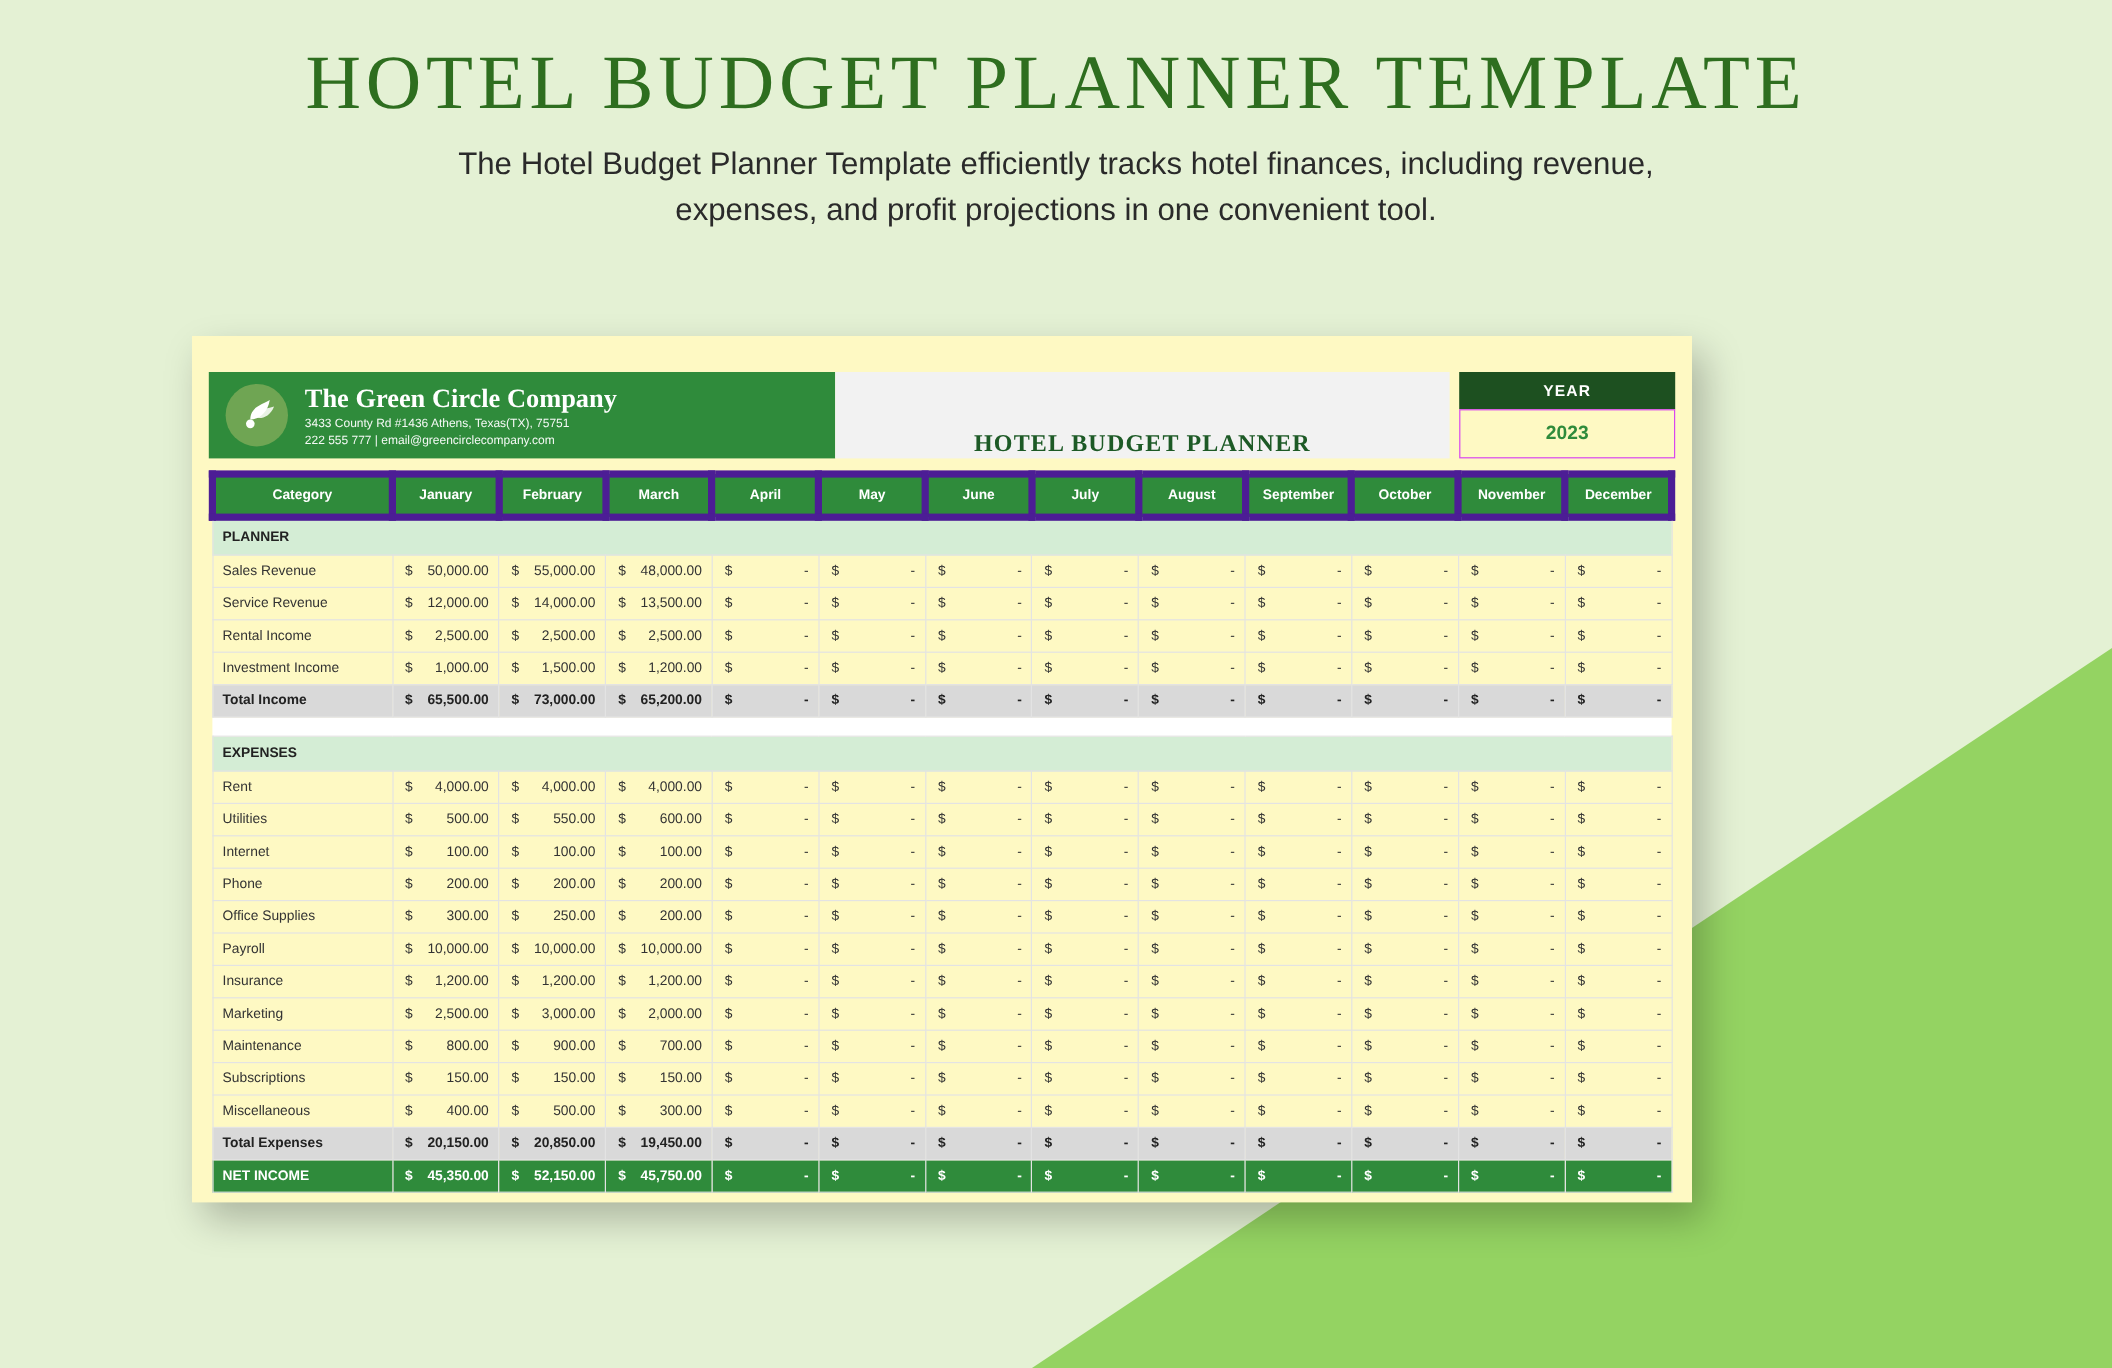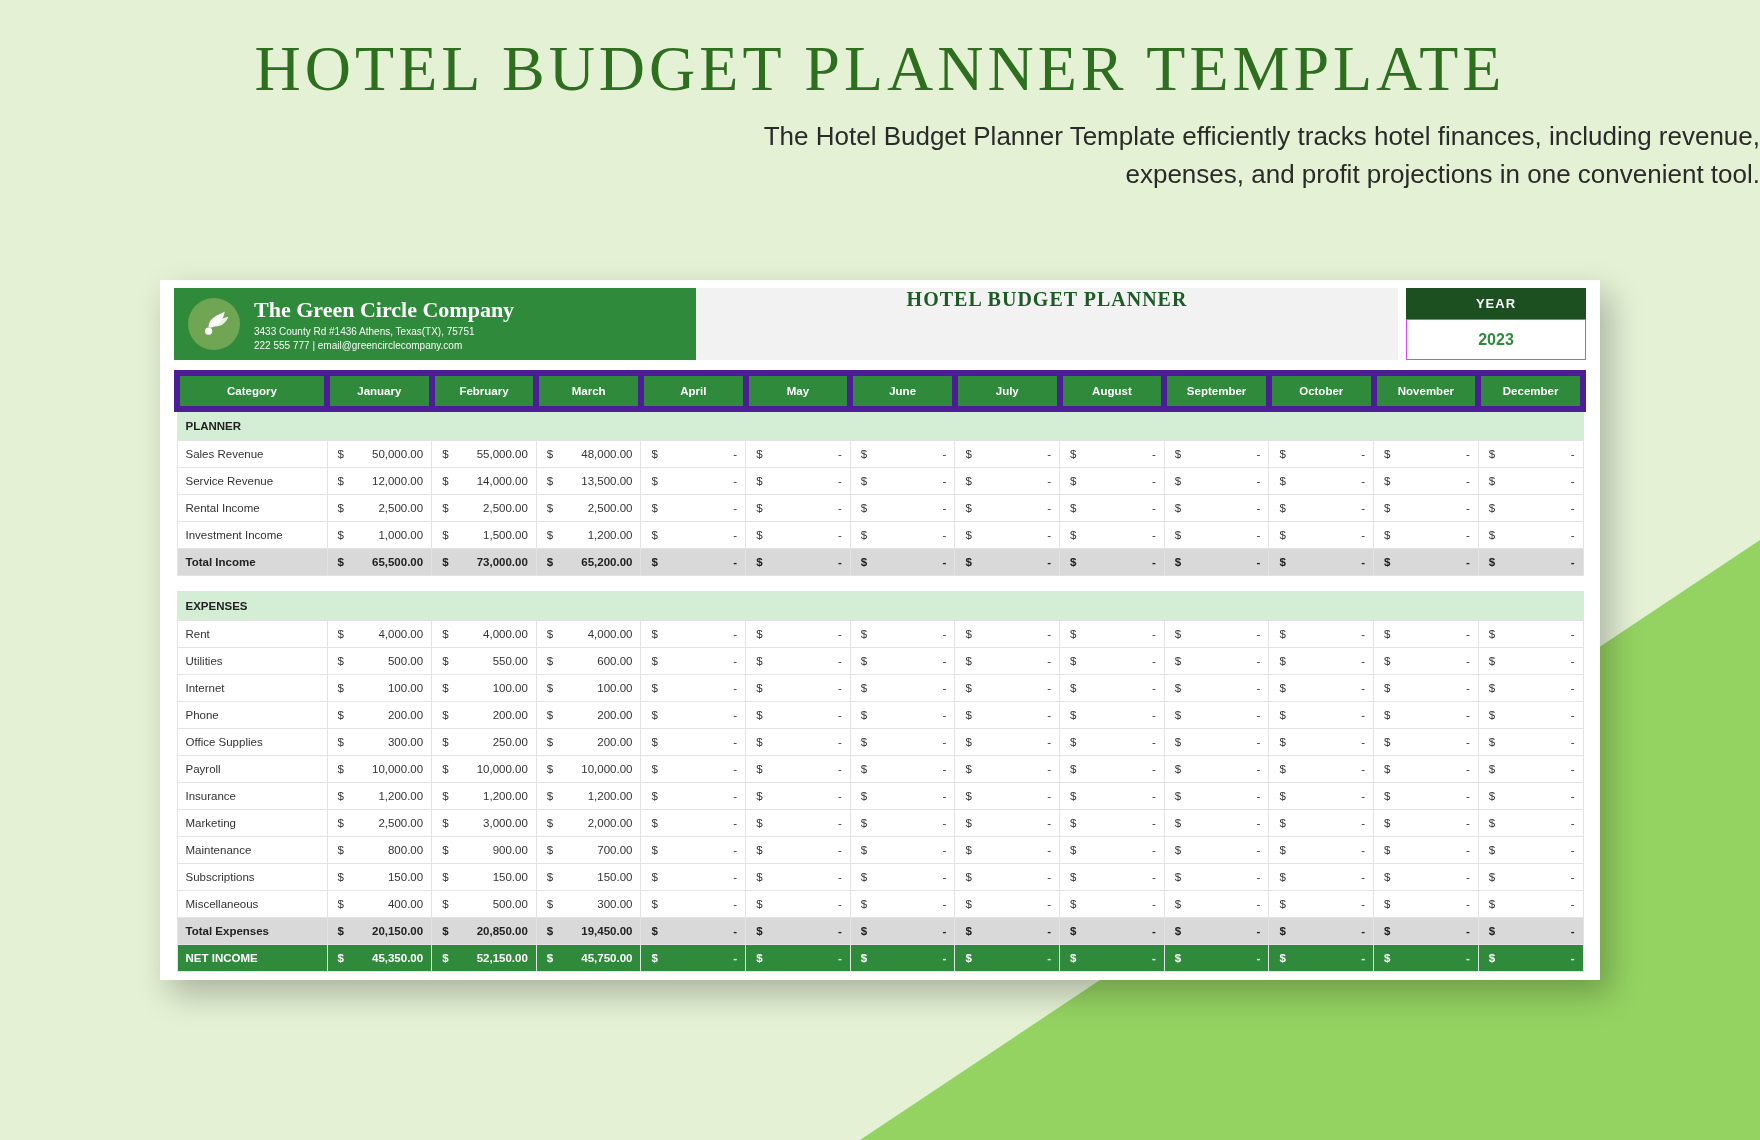--- a/index.html
+++ b/index.html
@@ -1,27 +1,27 @@
 <!DOCTYPE html>
 <html><head>
 <meta charset="utf-8">
 <style>
 *{box-sizing:border-box;margin:0;padding:0}
 body{width:1760px;height:1140px;background:#e4f1d4;font-family:Arial,Helvetica,sans-serif;position:relative;overflow:hidden}
 .triangle{position:absolute;bottom:0;right:0;width:0;height:0;border-left:900px solid transparent;border-bottom:600px solid #94d362}
 .page-title{font-family:Georgia,'Times New Roman',serif;font-size:64px;color:#2e6e1f;text-align:center;padding-top:32px;letter-spacing:4px;font-weight:400}
-.page-sub{font-size:26px;color:#2a2a2a;text-align:right;margin-top:12px;line-height:1.45}
-.sheet{position:absolute;left:160px;top:280px;width:1440px;background:#ffffff;box-shadow:10px 14px 30px rgba(0,0,0,.25);padding:8px 14px 8px 14px}
+.page-sub{font-size:26px;color:#2a2a2a;text-align:center;margin-top:12px;line-height:1.45}
+.sheet{position:absolute;left:160px;top:280px;width:1250px;background:#fef9c3;box-shadow:10px 14px 30px rgba(0,0,0,.25);padding:30px 14px 8px 14px}
 .hdr{display:flex;align-items:stretch;height:72px;margin-bottom:10px}
 .hdr-left{background:#2f8b3b;width:522px;display:flex;align-items:center;padding:8px 14px;color:#fff}
 .logo{width:52px;height:52px;border-radius:50%;background:#6fa553;display:flex;align-items:center;justify-content:center;margin-right:14px;flex-shrink:0}
 .logo svg{width:36px;height:36px}
 .comp-name{font-family:Georgia,serif;font-size:22px;font-weight:700}
 .comp-addr,.comp-contact{font-size:10px;margin-top:3px;opacity:.95}
-.hdr-mid{flex:1;display:flex;align-items:flex-start;justify-content:center;background:#f2f2f2}
+.hdr-mid{flex:1;display:flex;align-items:flex-end;justify-content:center;background:#f2f2f2}
 .planner-title{font-family:Georgia,serif;font-size:20px;font-weight:700;color:#1d5a26;letter-spacing:1px}
 .hdr-right{width:180px;display:flex;flex-direction:column;margin-left:8px}
 .year-lab{background:#1d5020;color:#fff;text-align:center;font-size:13px;font-weight:700;padding:8px 0;letter-spacing:1px}
 .year-val{border:1px solid #d946ef;text-align:center;font-size:16px;font-weight:700;color:#2f8b3b;flex:1;display:flex;align-items:center;justify-content:center}
 table{width:100%;border-collapse:collapse;table-layout:fixed;font-size:11.5px}
 th{background:#2f8b3b;color:#fff;font-weight:700;padding:9px 4px;font-size:11.5px;border:6px solid #4c1d95}
 th:first-child{width:150px}
 td{border:1px solid #e3e3e3;padding:7px 8px;font-size:11.5px;color:#333}
 td:first-child{text-align:left;padding-left:8px}
 .money{display:flex;justify-content:space-between}

